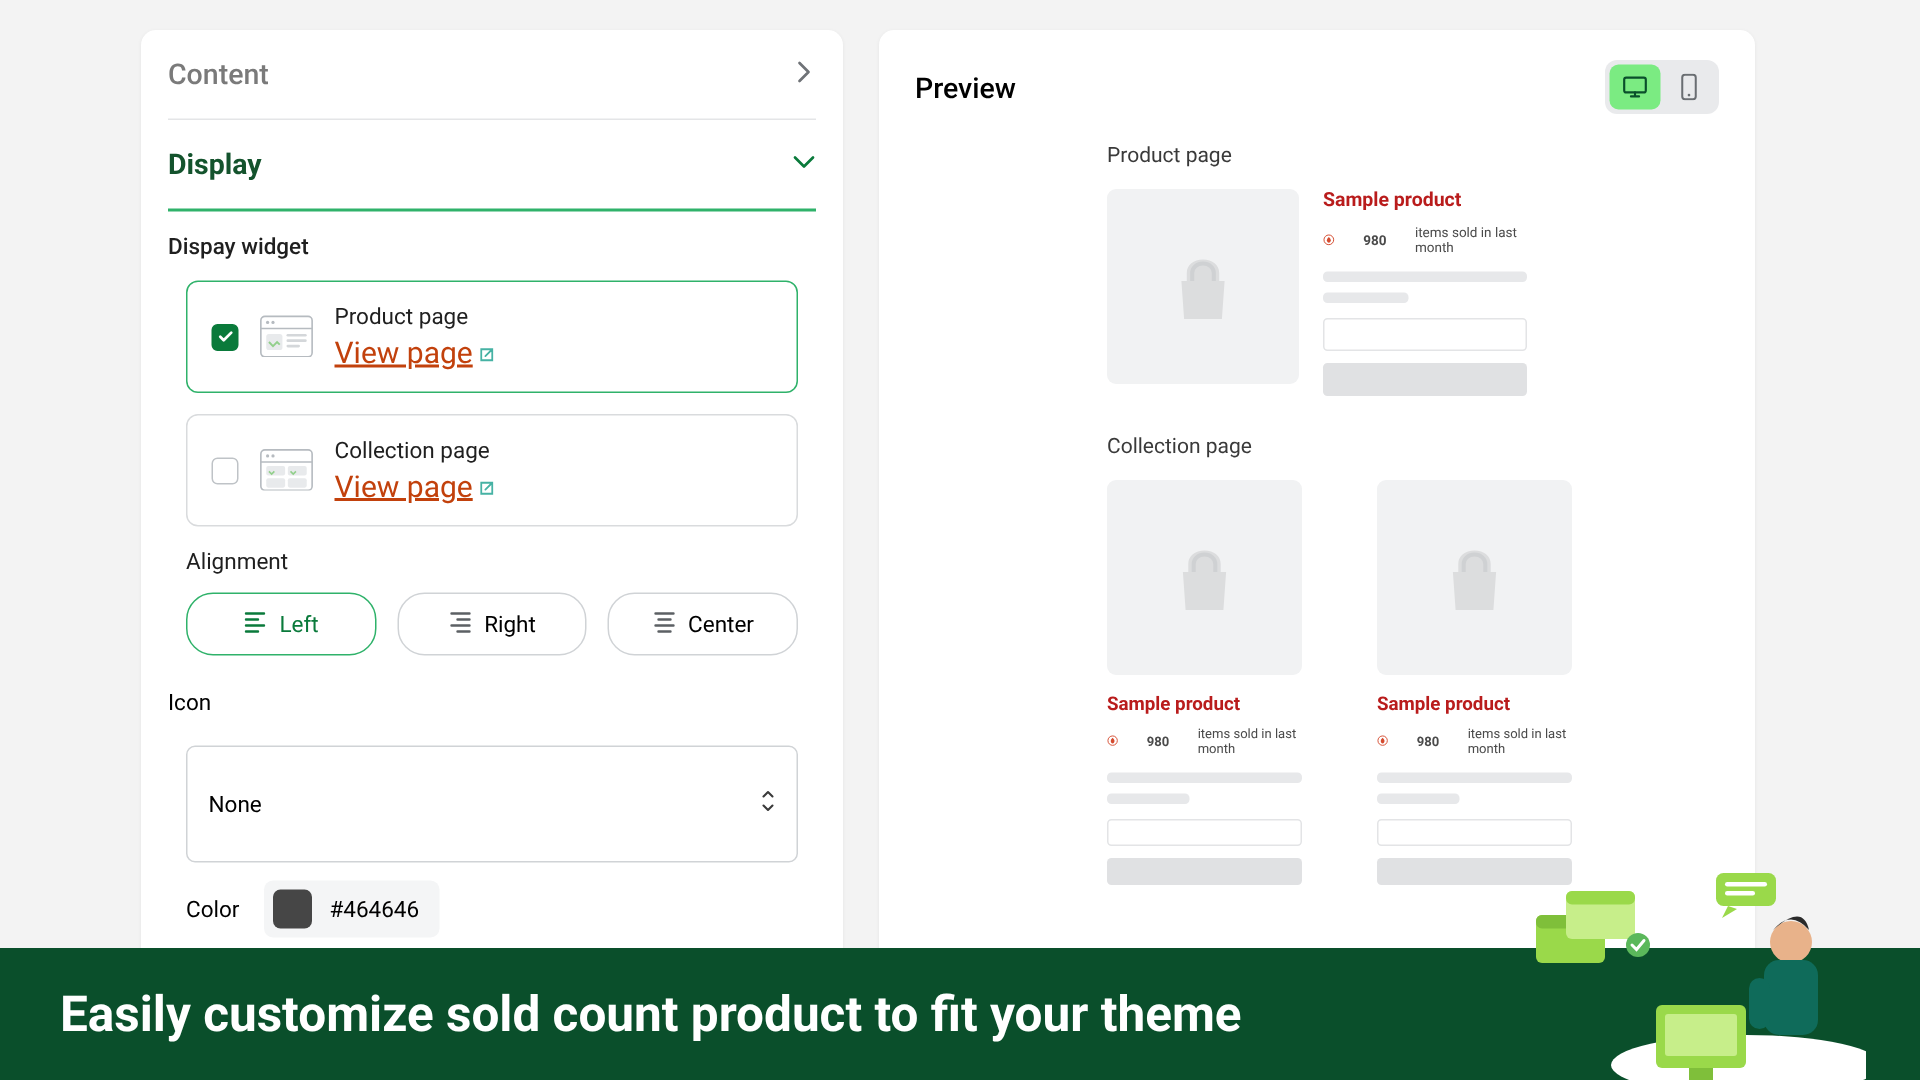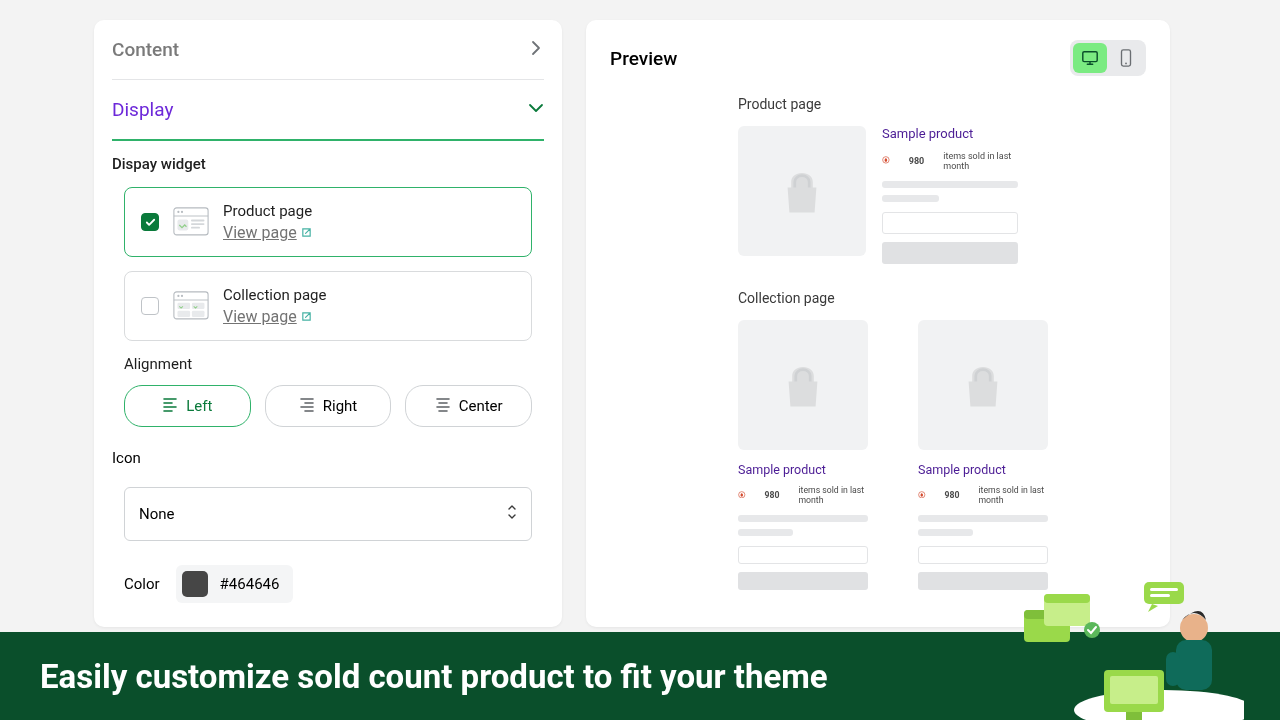--- a/index.html
+++ b/index.html
@@ -10,49 +10,49 @@
   .panel { background: #fff; border-radius: 10px; box-shadow: 0 1px 3px rgba(0,0,0,0.06); }
   .left { width: 468px; padding: 0; }
   .right { width: 584px; padding: 20px 24px 0 24px; }
 
   
   .acc { }
   .acc-head { display: flex; align-items: center; justify-content: space-between; padding: 18px 18px; cursor: pointer; }
   .acc-title { font-size: 19px; font-weight: 500; }
   .muted { color: #7a7a7a; }
   .sep { height: 1px; background: #e4e5e7; margin: 0 18px; }
-  .acc.active .acc-title { color: #6d28d9; font-weight: 400; }
+  .acc.active .acc-title { color: #14532d; font-weight: 700; }
   .underline { height: 2px; background: #2fb26a; margin: 0 18px; }
 
   .section-body { padding: 14px 18px 0 18px; }
   .sub-label { font-size: 15px; font-weight: 500; color: #1f1f1f; margin-bottom: 14px; }
 
   .widget-box { border: 1px solid #d9dbdd; border-radius: 8px; padding: 14px 16px; display: flex; align-items: center; gap: 14px; margin: 0 30px 14px 30px; cursor: pointer; }
   .widget-box.selected { border: 1.5px solid #2fb26a; background: #fff; }
 
   .chk { width: 18px; height: 18px; border: 1.5px solid #bfc3c7; border-radius: 4px; display:flex; align-items:center; justify-content:center; flex-shrink:0; }
   .chk.checked { background: #0a7a3b; border-color: #0a7a3b; }
   .chk.checked svg { display:block; }
   .chk svg { display:none; }
 
   .page-icon { width: 36px; height: 30px; flex-shrink:0; }
 
   .wb-text { flex: 1; }
   .wb-title { font-size: 15px; color: #1f1f1f; margin-bottom: 3px; }
-  .wb-link { font-size: 16px; color: #737373; text-decoration: underline; display: inline-flex; align-items: center; gap: 4px; }
+  .wb-link { font-size: 20px; color: #c2410c; text-decoration: underline; display: inline-flex; align-items: center; gap: 4px; }
 
   .inset { padding: 0 30px; }
   .align-label { font-size: 15px; color:#1f1f1f; margin: 8px 0 12px 0; }
   .btngroup { display: flex; gap: 14px; margin-bottom: 22px; }
   .abtn { flex:1; border: 1px solid #d0d3d6; border-radius: 18px; background:#fff; padding: 10px 0; font-size:15px; display:flex; align-items:center; justify-content:center; gap:8px; cursor:pointer; }
   .abtn.active { border: 1.5px solid #2fb26a; color: #0a7a3b; }
   .abtn svg { width:16px; height:16px; }
 
   .icon-label { font-size:15px; margin: 0 0 20px 0; }
-  .select { border:1px solid #d0d3d6; border-radius:6px; padding: 16px 14px; font-size:15px; display:flex; justify-content:space-between; align-items:center; margin: 0 30px 24px 30px; cursor:pointer; }
+  .select { border:1px solid #d0d3d6; border-radius:6px; padding: 28px 14px; font-size:15px; display:flex; justify-content:space-between; align-items:center; margin: 0 30px 12px 30px; cursor:pointer; }
   .sel-caret svg { width:10px; }
 
   .color-row { display:flex; align-items:center; gap: 16px; padding: 0 30px 24px 30px; }
   .color-lbl { font-size:15px; }
   .swatch-wrap { display:flex; align-items:center; gap:12px; background:#f4f5f6; padding:6px 14px 6px 6px; border-radius:6px; }
   .swatch { width:26px; height:26px; border-radius:5px; background:#464646; }
   .hex { font-size:15px; }
 
   
   .prev-head { display:flex; align-items:center; justify-content:space-between; margin-bottom: 20px; }
@@ -63,21 +63,21 @@
 
   .prev-inner { padding: 0 128px 0 128px; }
   .psec { margin-bottom: 26px; }
   .ptitle { font-size:14px; color:#3a3a3a; margin-bottom:14px; }
 
   .prod-row { display:flex; gap:16px; }
   .ph { background:#f1f2f3; border-radius:6px; width:128px; height:130px; display:flex; align-items:center; justify-content:center; }
   .ph svg { width:54px; height:54px; }
 
   .prod-info { flex:1; }
-  .pname { font-size:13px; color:#4c1d95; font-weight:400; margin-bottom:10px; }
+  .pname { font-size:13px; color:#b91c1c; font-weight:700; margin-bottom:10px; }
   .sold { display:flex; align-items:center; gap:19px; margin-bottom:10px; font-size:9px; color:#4a4a4a; }
   .sold .fire { width:10px; height:10px; }
   .sold b { font-weight:700; }
   .skel { background:#e7e8ea; height:7px; border-radius:3px; margin-bottom:7px; }
   .skel.w1{ width:100%; } .skel.w2{ width:42%; }
   .outline-box { border:1px solid #e3e4e6; height:22px; border-radius:3px; margin-top:10px; }
   .fill-box { background:#e0e1e3; height:22px; border-radius:3px; margin-top:8px; }
 
   .coll-grid { display:flex; gap:50px; }
   .coll-item { width:130px; }

